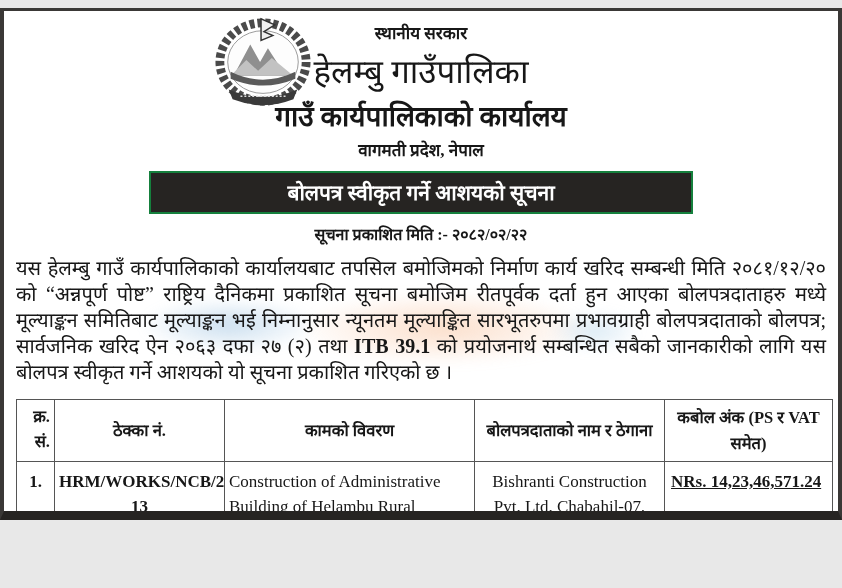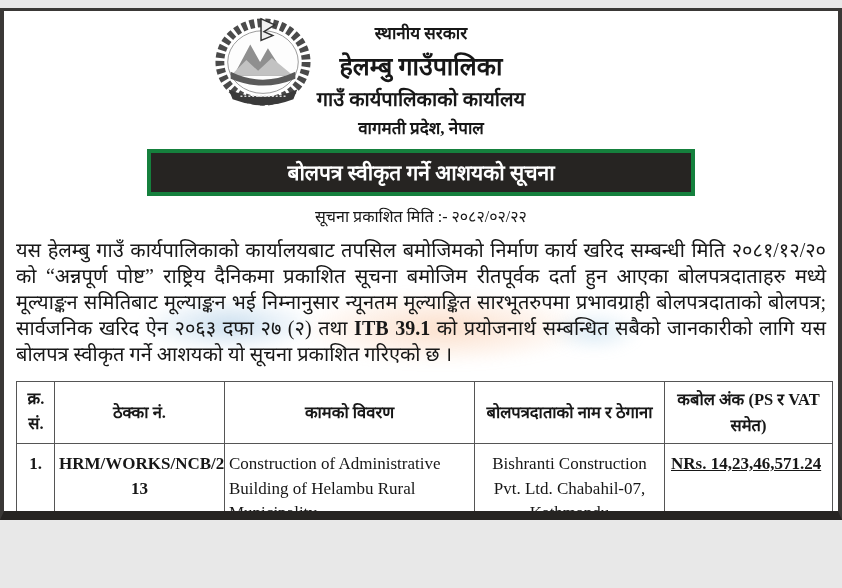--- a/index.html
+++ b/index.html
@@ -14,32 +14,32 @@
     border-left:4px solid #3a3836;
     border-bottom:9px solid #262422;
     overflow:hidden;
     font-family:"Liberation Serif","DejaVu Serif",serif;
     color:#171717;
   }
   
   .header{position:relative;text-align:center;padding-top:8px;}
   .emblem{position:absolute;left:203px;top:4px;width:112px;height:98px;}
   .gov-label{font-size:17px;font-weight:bold;margin:2px 0 4px;}
-  .muni-name{font-size:25px;font-weight:bold;margin:2px 0 3px;}
-  .office-name{font-size:20px;font-weight:bold;margin:1px 0 4px;}
+  .muni-name{font-size:33px;font-weight:normal;margin:2px 0 3px;}
+  .office-name{font-size:28px;font-weight:bold;margin:1px 0 4px;}
   .addr1,.addr2{font-size:17px;font-weight:bold;margin:2px 0;}
   
   .banner{
     width:540px;margin:10px auto 0;
     background:#262422;color:#fff;
     font-size:21px;font-weight:bold;
     text-align:center;padding:5px 0 6px;
-    border:4px solid #15803d;
+    border:2px solid #15803d;
   }
-  .pub-date{text-align:center;font-size:16px;font-weight:normal;margin-top:9px;}
+  .pub-date{text-align:center;font-size:16px;font-weight:bold;margin-top:9px;}
   
   .body-text{
     position:relative;z-index:2;
     margin:10px 12px 0;
     font-size:20px;line-height:26px;
     text-align:justify;
   }
   .body-text .b{font-weight:bold;font-family:"Liberation Serif",serif;}
   
   .wm{position:absolute;z-index:1;border-radius:50%;filter:blur(6px);pointer-events:none;}
@@ -58,21 +58,21 @@
   .notice-table th,.notice-table td{
     border:1.6px solid #555;
     vertical-align:top;
     padding:5px 4px;
     overflow:hidden;
   }
   .notice-table th{
     font-size:16.5px;font-weight:bold;text-align:center;
     height:50px;vertical-align:middle;line-height:1.55;
   }
-  th.sn-head{vertical-align:top;text-align:center;padding-left:5px;line-height:1.5;}
+  th.sn-head{vertical-align:top;text-align:right;padding-left:5px;line-height:1.5;}
   .col-sn{width:38px;}
   .col-contract{width:170px;}
   .col-desc{width:250px;}
   .col-bidder{width:190px;}
   .col-amount{width:168px;}
   .notice-table td{height:78px;font-size:17px;line-height:1.45;}
   td.c-sn{font-weight:bold;text-align:center;padding-top:8px;}
   td.c-contract{font-weight:bold;text-align:center;padding-top:8px;}
   td.c-desc{padding-top:8px;}
   td.c-bidder{text-align:center;padding-top:8px;}

